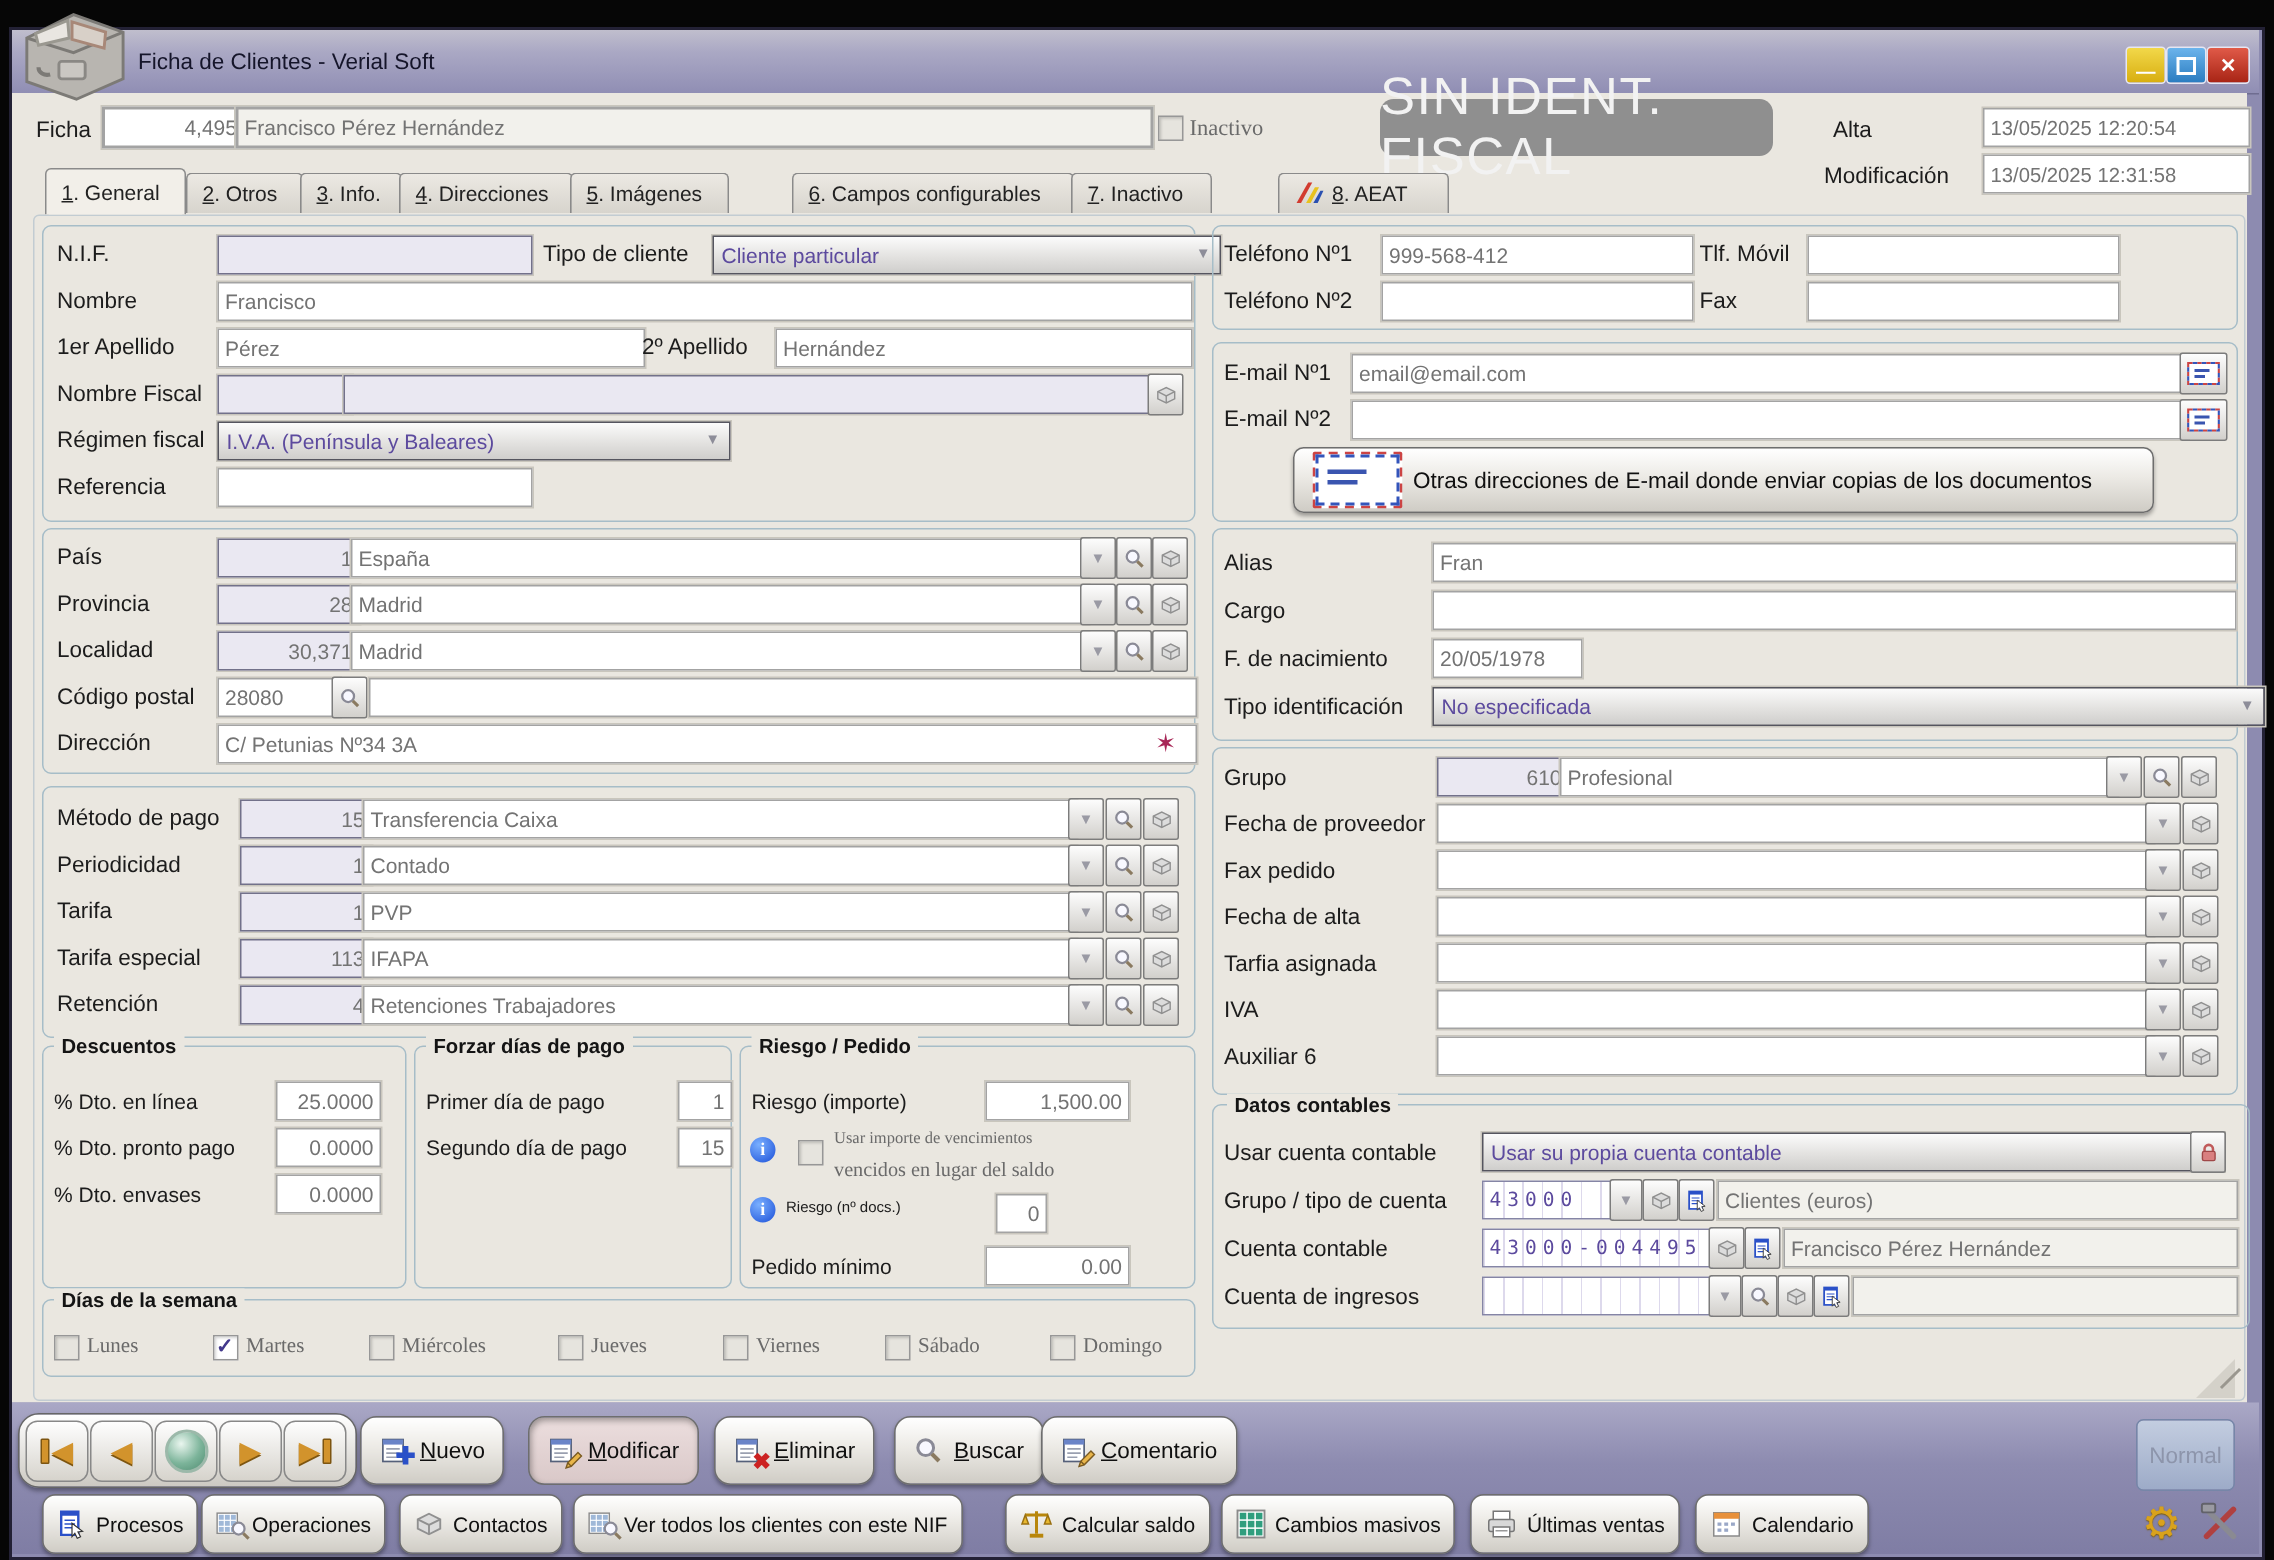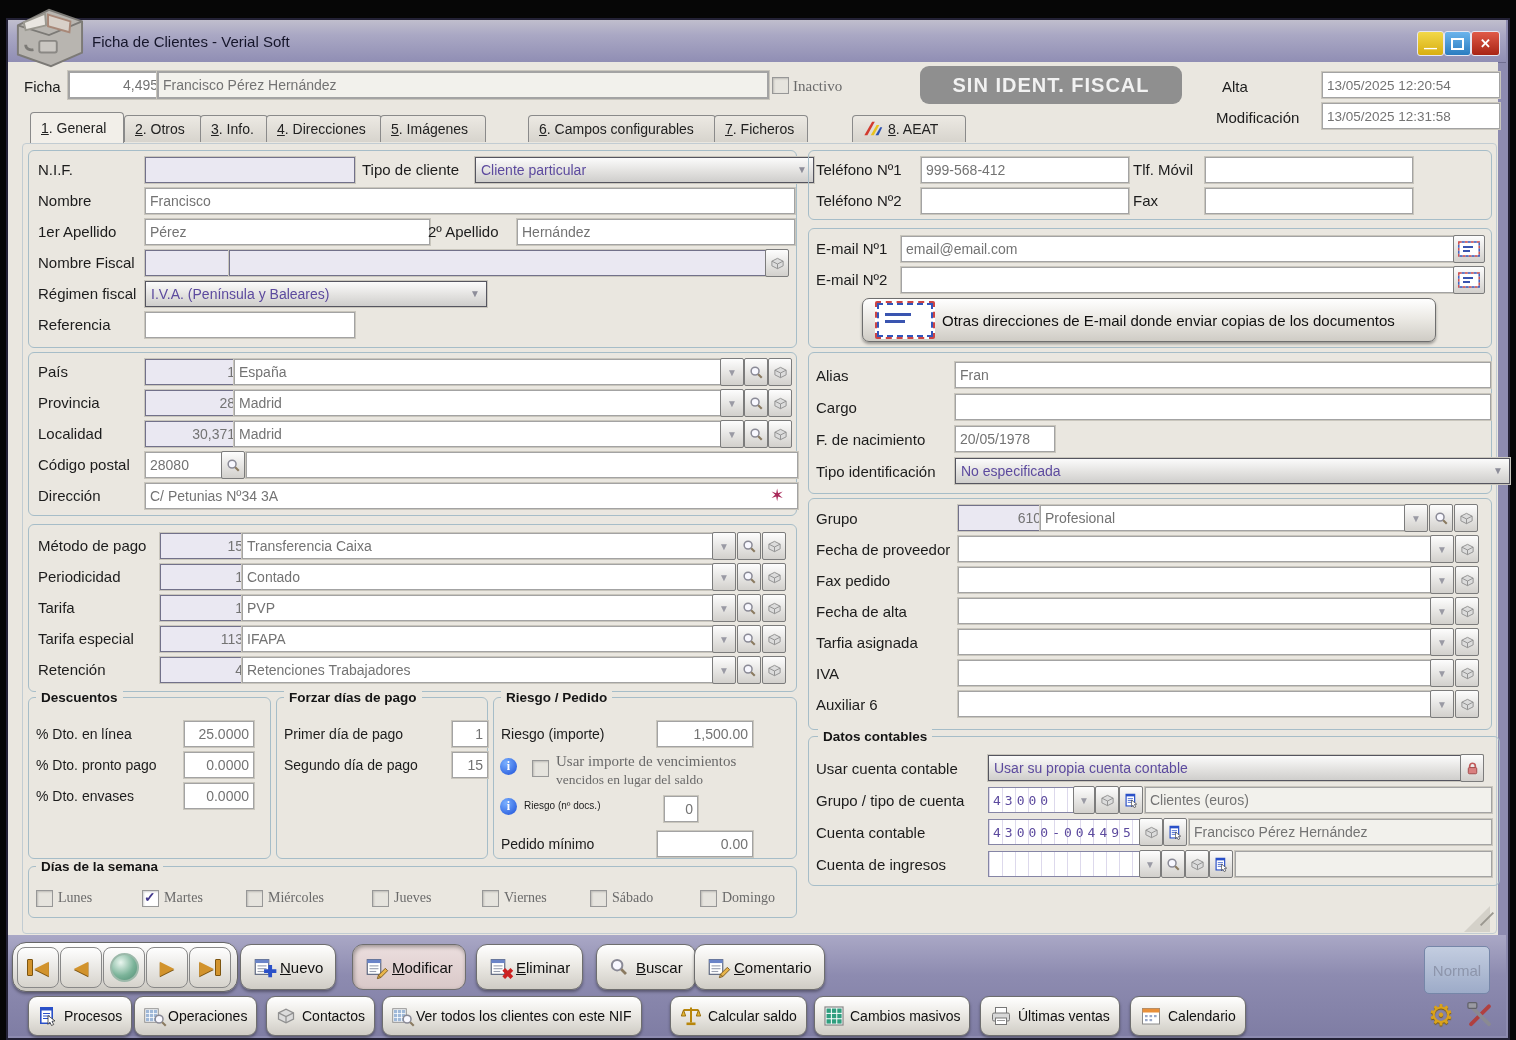--- a/index.html
+++ b/index.html
@@ -31,21 +31,21 @@
   .digits{position:absolute;height:24px;border:1px solid #8585a5;background:#fff;
       background-image:repeating-linear-gradient(90deg,#ddd9ec 0 1px,transparent 1px 13px);
       font-family:"DejaVu Sans Mono",monospace;font-size:13px;letter-spacing:4px;color:#5c4a9e;
       display:flex;align-items:center;padding-left:4px;overflow:hidden;}
   .group{position:absolute;border:1px solid #a6bdc8;border-radius:6px;}
   .legend{position:absolute;font-size:13.5px;font-weight:bold;color:#141414;background:#eae7e0;padding:0 5px;white-space:nowrap;}
   .chk{position:absolute;width:15px;height:15px;background:#fff;border:1px solid #979797;box-shadow:inset 1px 1px 2px rgba(0,0,0,.18);}
   .chk.dis{background:#e6e4de;}
   .chk .mark{display:none;color:#43398c;font-size:14px;font-weight:bold;line-height:12px;margin-left:1px;}
   .chk.checked .mark{display:block;}
-  .badge{position:absolute;background:#8f8f8f;color:#f2f2f2;font-weight:bold;font-size:20px;letter-spacing:1px;
+  .badge{position:absolute;background:#8f8f8f;color:#f2f2f2;font-weight:normal;font-size:35px;letter-spacing:1px;
       border-radius:9px;display:flex;align-items:center;justify-content:center;}
   .tab{position:absolute;top:115px;height:26px;display:flex;align-items:center;gap:5px;padding:0 10px;font-size:14px;color:#222;
       background:linear-gradient(180deg,#ece9e3,#d7d4cd);border:1px solid #8a8a8a;border-bottom:none;border-radius:4px 4px 0 0;}
   .tab.active{top:112px;height:30px;background:#f2efe9;z-index:6;}
   .u{text-decoration:underline;}
   .winbtn{position:absolute;top:31px;width:25px;height:23px;border:1px solid #e6e6f2;border-radius:3px;
       display:flex;align-items:center;justify-content:center;font-weight:bold;color:#fff;font-size:13px;}
   .tbtn{position:absolute;height:44px;border:1px solid #6e6e6e;border-radius:11px;cursor:default;
       background:linear-gradient(180deg,#ffffff 0%,#eceae5 45%,#cfccc5 100%);
       display:flex;align-items:center;gap:7px;padding:0 12px;font-size:15px;color:#101010;box-shadow:0 2px 3px rgba(0,0,0,.35);}
@@ -225,21 +225,21 @@
   <div class="tab" style="left:266px;width:94px">
       <span><span class="u">4</span><span>. Direcciones</span></span>
     </div>
   <div class="tab" style="left:380px;width:84px">
       <span><span class="u">5</span><span>. Imágenes</span></span>
     </div>
   <div class="tab" style="left:528px;width:166px">
       <span><span class="u">6</span><span>. Campos configurables</span></span>
     </div>
   <div class="tab" style="left:714px;width:72px">
-      <span><span class="u">7</span><span>. Ficheros</span></span>
+      <span><span class="u">7</span><span>. Inactivo</span></span>
     </div>
   <div class="tab" style="left:852px;width:92px">
       <svg class="i20">
         <use href="#sym-aeat"></use>
       </svg>
       <span><span class="u">8</span><span>. AEAT</span></span>
     </div>
 
   <div class="page"></div>
 
@@ -431,21 +431,21 @@
   <div class="fld num" style="left:452px;top:721px;width:26px">1</div>
   <div class="lbl" style="left:284px;top:757px;font-size:14px">Segundo día de pago</div>
   <div class="fld num" style="left:452px;top:752px;width:26px">15</div>
 
   <div class="group" style="left:493px;top:697px;width:302px;height:160px"></div>
   <div class="legend" style="left:501px;top:690px">Riesgo / Pedido</div>
   <div class="lbl" style="left:501px;top:726px;font-size:14px">Riesgo (importe)</div>
   <div class="fld num" style="left:657px;top:721px;width:86px">1,500.00</div>
   <span class="ic-info" style="left:500px;top:758px">i</span>
   <span class="chk dis" style="left:532px;top:760px"></span>
-  <div class="lbl gray" style="left:556px;top:753px;font-size:15px">Usar importe de vencimientos</div>
+  <div class="lbl gray" style="left:556px;top:753px;font-size:11px">Usar importe de vencimientos</div>
   <div class="lbl gray" style="left:556px;top:772px;font-size:13.5px">vencidos en lugar del saldo</div>
   <span class="ic-info" style="left:500px;top:798px">i</span>
   <div class="lbl" style="left:524px;top:800px;font-size:10px">Riesgo (nº docs.)</div>
   <div class="fld num" style="left:664px;top:796px;width:24px">0</div>
   <div class="lbl" style="left:501px;top:836px;font-size:14px">Pedido mínimo</div>
   <div class="fld num" style="left:657px;top:831px;width:86px">0.00</div>
 
   <div class="group" style="left:28px;top:866px;width:767px;height:50px"></div>
   <div class="legend" style="left:36px;top:859px">Días de la semana</div>
   <span class="chk dis" style="left:36px;top:890px"></span>

